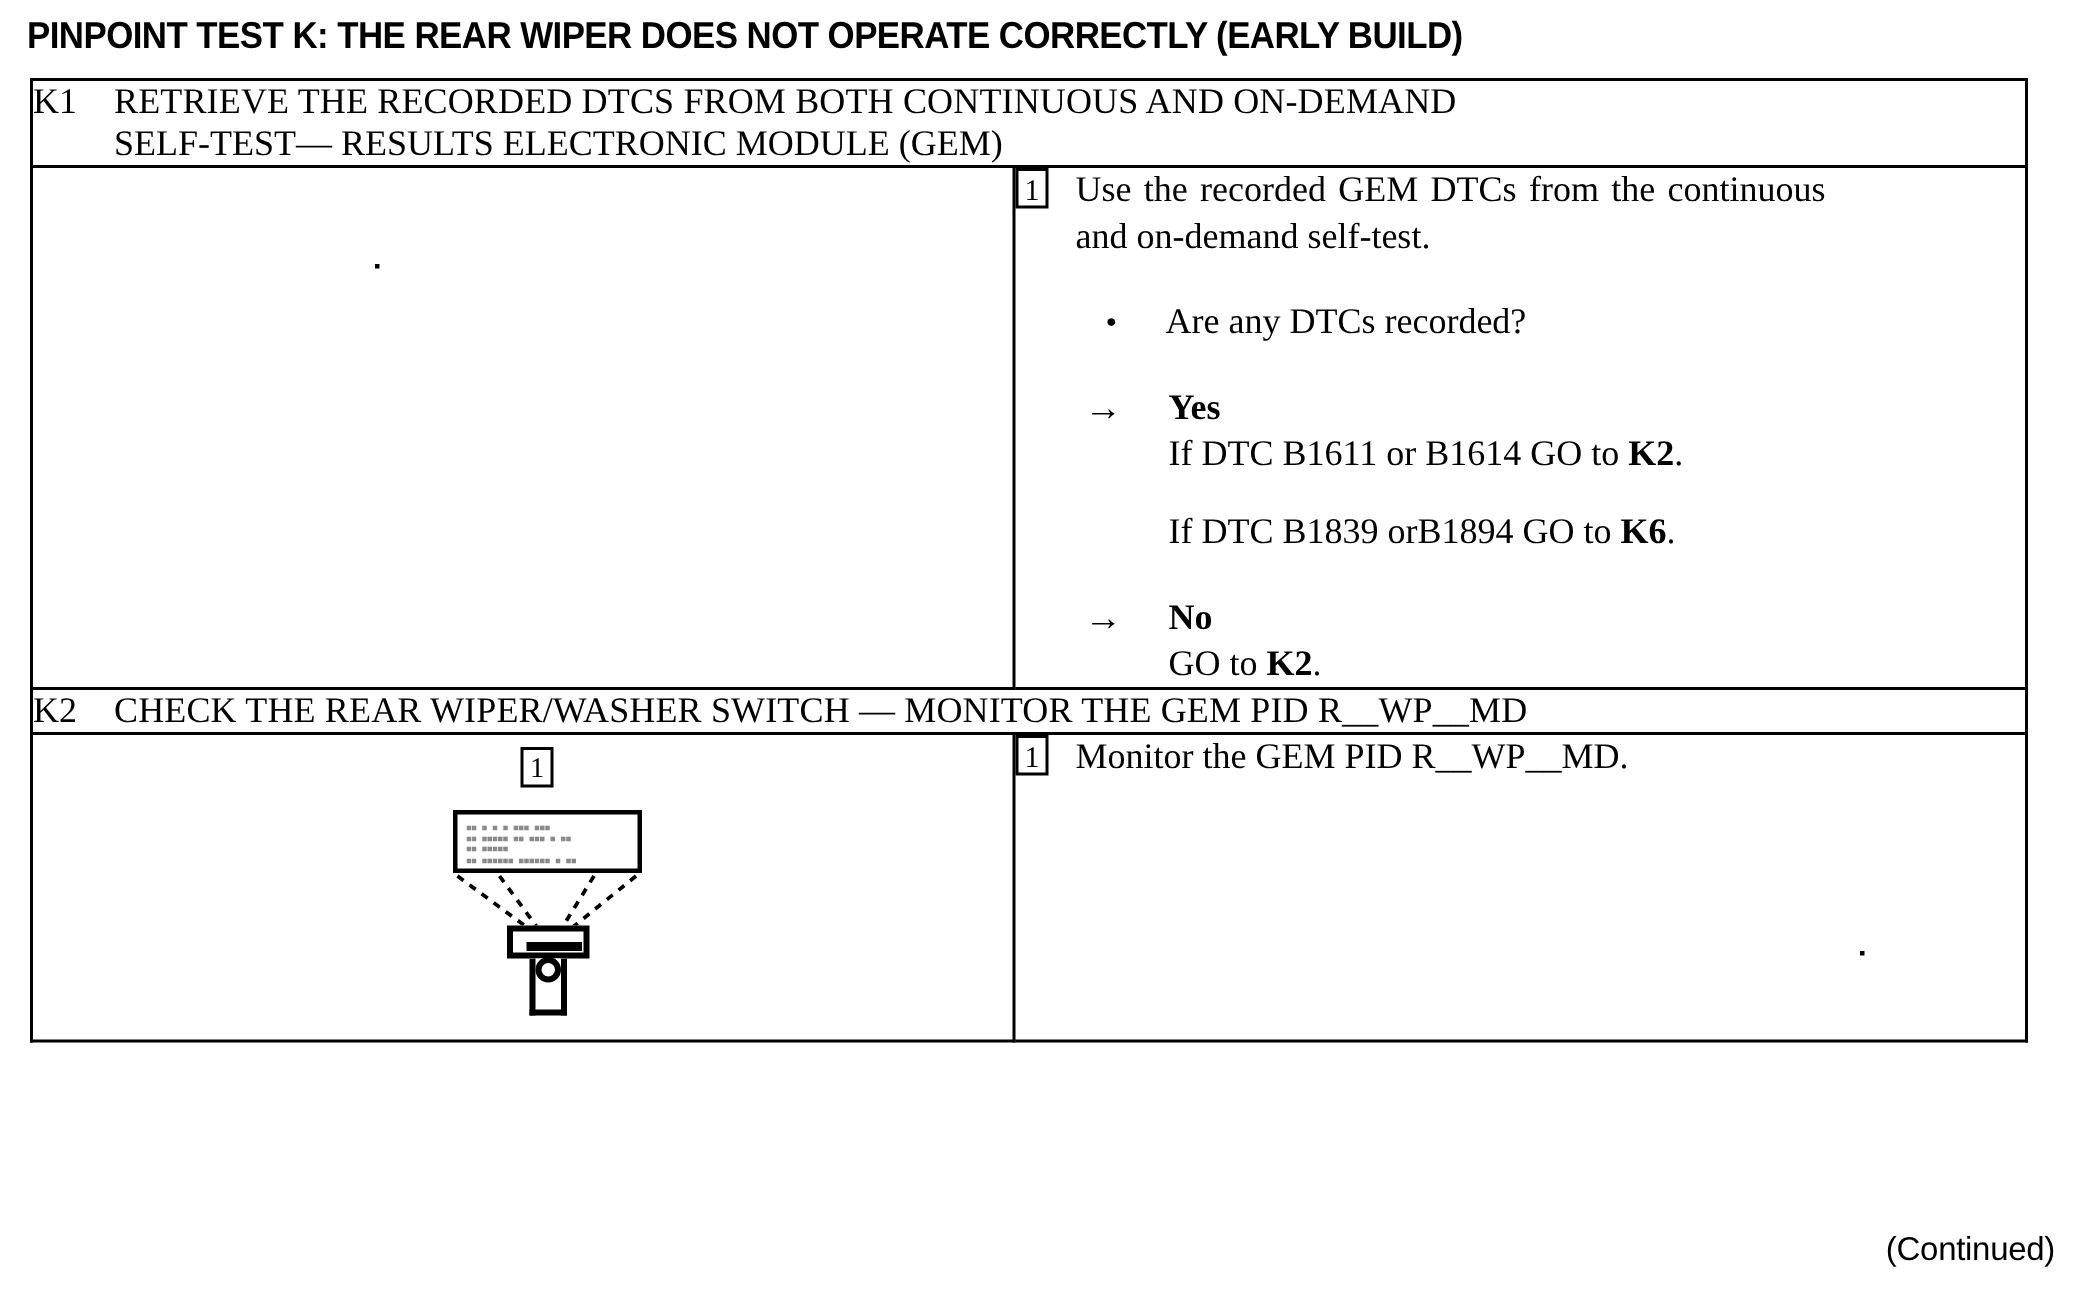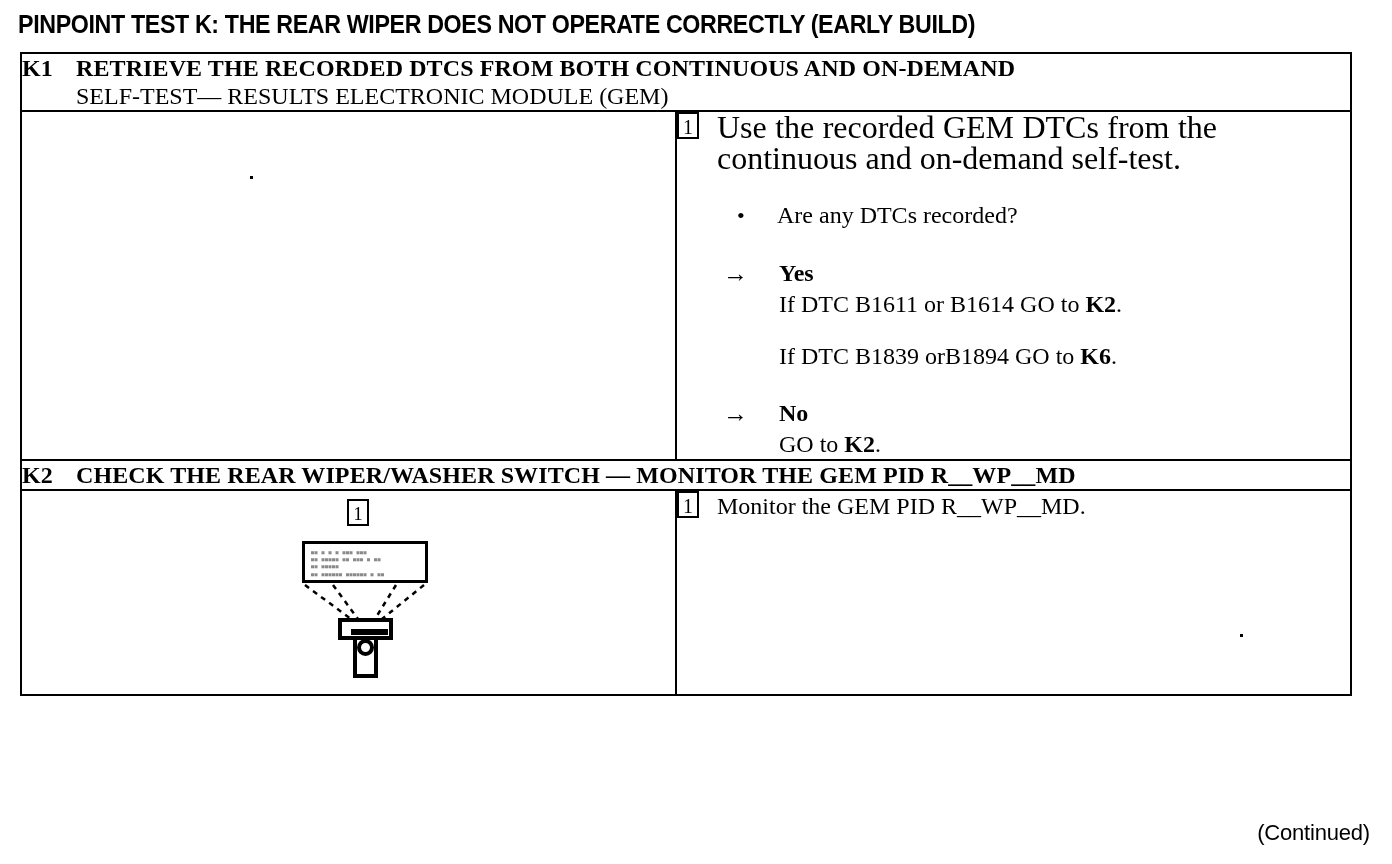--- a/index.html
+++ b/index.html
@@ -79,28 +79,27 @@
   .step-banner {
     padding: 5px 8px 7px 10px;
   }
   .step-line {
     display: flex;
     align-items: flex-start;
     font-size: 24px;
     line-height: 28px;
   }
   .step-id {
-    font-weight: bold;
+    font-weight: normal;
     flex: 0 0 auto;
     min-width: 54px;
   }
   .step-title {
     flex: 1 1 auto;
     letter-spacing: 0.1px;
-    font-weight: bold;
   }
   .step-title-2 {
     margin-left: 54px;
     font-size: 24px;
     line-height: 28px;
   }
 
   
   .body-cell-left {
     height: 212px;
@@ -129,21 +128,21 @@
     box-sizing: border-box;
   }
 
   
   .instr {
     display: flex;
     align-items: flex-start;
     gap: 18px;
   }
   .instr-text {
-    font-size: 32px;
+    font-size: 24px;
     line-height: 31px;
     max-width: 500px;
     text-align: justify;
   }
   .instr-text-nowrap {
     font-size: 24px;
     line-height: 31px;
     white-space: nowrap;
   }
 

